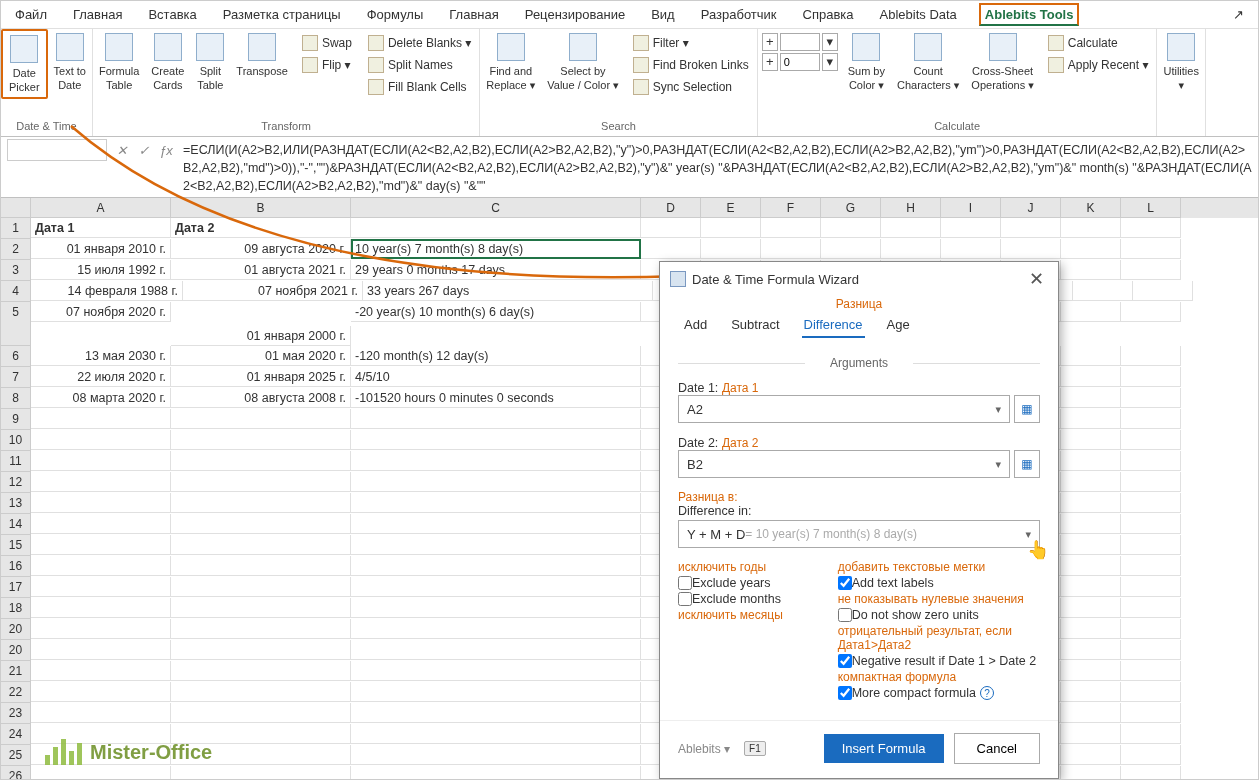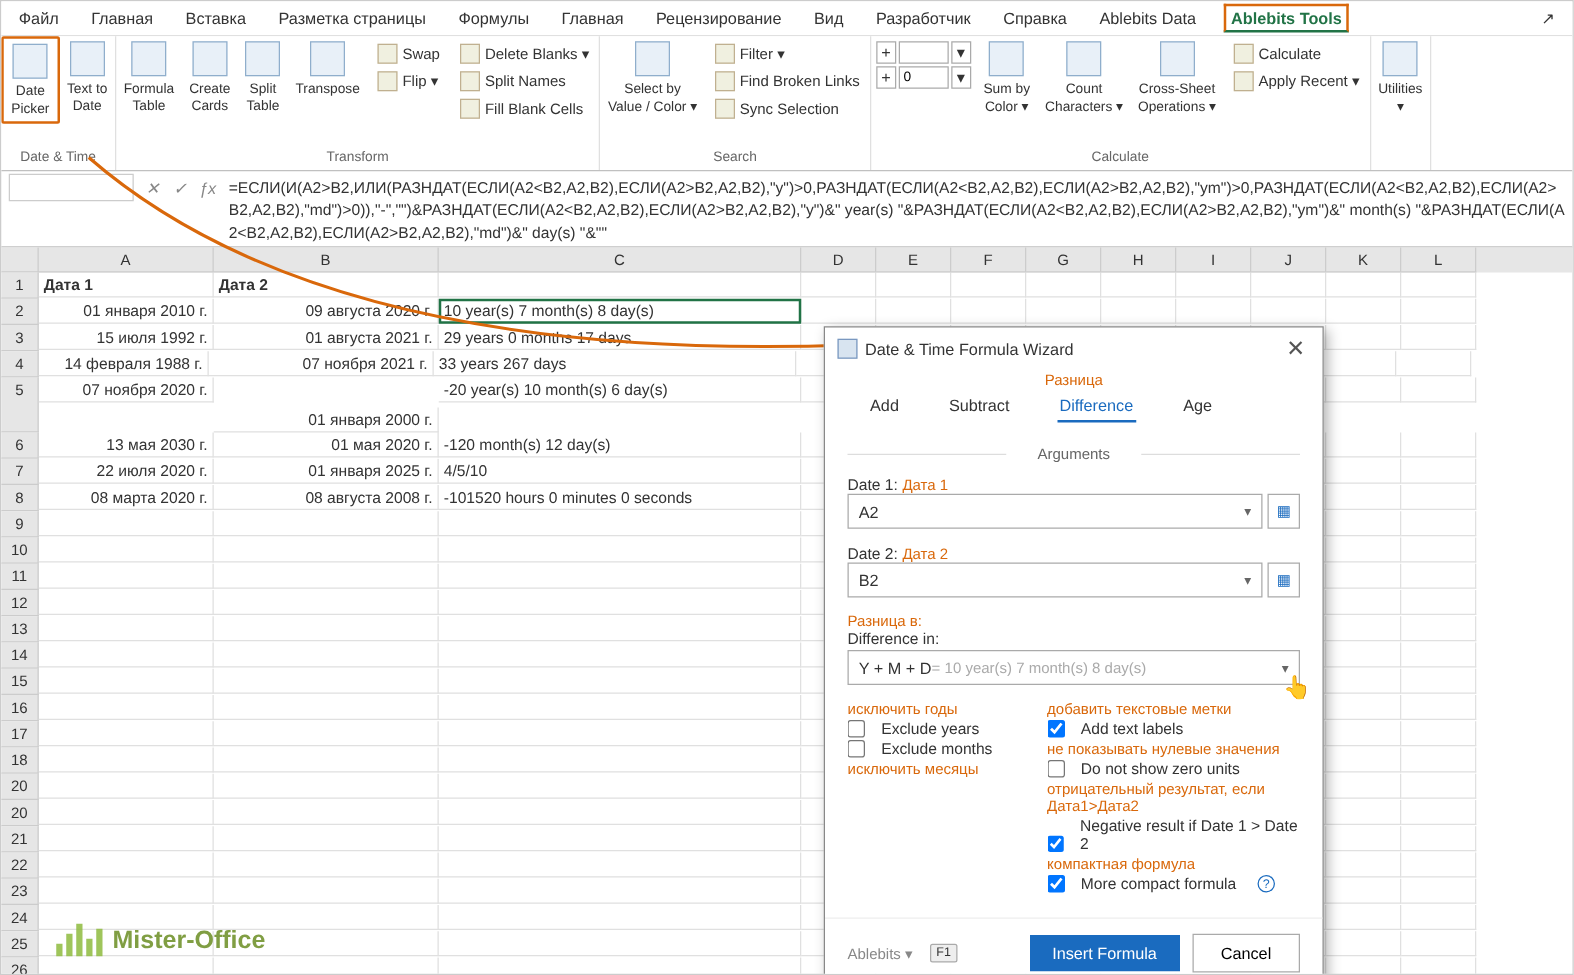--- a/index.html
+++ b/index.html
@@ -41,40 +41,40 @@
 .cell.header { font-weight: bold; }
 .cell.ralign { text-align: right; }
 .cell.selected { outline: 2px solid #217346; outline-offset: -2px; }
 
 
 .dialog { position: absolute; left: 658px; top: 260px; width: 400px; background: #fff; border: 1px solid #888; box-shadow: 3px 3px 10px rgba(0,0,0,.3); font-size: 13px; }
 .dlg-title { display: flex; align-items: center; padding: 6px 10px; gap: 6px; }
 .dlg-title .ico { width: 16px; height: 16px; background: #d8e4f0; border: 1px solid #7a98c0; }
 .dlg-title .txt { flex: 1; }
 .dlg-close { font-size: 18px; cursor: pointer; color: #555; padding: 0 4px; }
-.dlg-tabs { display: flex; gap: 36px; padding: 2px 34px; font-size: 13px; }
+.dlg-tabs { display: flex; gap: 20px; padding: 2px 22px; font-size: 13px; }
 .dlg-tabs span { padding: 4px 2px; cursor: pointer; }
 .dlg-tabs .act { color: #1a6bbf; border-bottom: 2px solid #1a6bbf; }
 .dlg-body { padding: 10px 18px; }
 .args-label { text-align: center; color: #666; font-size: 12px; margin: 6px 0 10px; position: relative; }
 .args-label::before, .args-label::after { content: ""; position: absolute; top: 50%; width: 35%; border-top: 1px solid #ddd; }
 .args-label::before { left: 0; }
 .args-label::after { right: 0; }
 .fld-label { font-size: 12.5px; margin-bottom: 2px; }
 .ann { color: #d9680b; font-size: 12px; }
 .fld-row { display: flex; gap: 4px; margin-bottom: 12px; }
 .fld-input { flex: 1; border: 1px solid #aaa; padding: 4px 8px; font-size: 13px; height: 28px; display: flex; align-items: center; }
 .fld-input .chev { margin-left: auto; color: #666; font-size: 11px; }
 .fld-sel-btn { width: 26px; height: 28px; border: 1px solid #aaa; display: flex; align-items: center; justify-content: center; cursor: pointer; color: #1a6bbf; font-size: 12px; }
 .diff-input { flex: 1; border: 1px solid #aaa; padding: 4px 8px; font-size: 13px; height: 28px; display: flex; align-items: center; }
 .diff-input .preview { color: #aaa; font-size: 12px; flex: 1; }
 .diff-input .chev { color: #666; font-size: 11px; }
 .chk-grid { display: flex; gap: 4px; }
 .chk-col { flex: 1; display: flex; flex-direction: column; gap: 2px; }
-.chk { display: flex; align-items: flex-end; gap: 13px; font-size: 12.5px; cursor: pointer; }
+.chk { display: flex; align-items: flex-start; gap: 0; font-size: 12.5px; cursor: pointer; }
 .chk input { width: 14px; height: 14px; }
 .help-ico { display: inline-block; width: 14px; height: 14px; border: 1px solid #1a6bbf; border-radius: 50%; color: #1a6bbf; font-size: 10px; text-align: center; line-height: 13px; margin-left: 4px; }
 .dlg-footer { display: flex; align-items: center; padding: 12px 18px 14px; gap: 10px; border-top: 1px solid #eee; margin-top: 10px; }
 .dlg-footer .brand { color: #888; font-size: 12px; }
 .dlg-footer .sp { flex: 1; }
 .btn-p { background: #1a6bbf; color: #fff; border: none; padding: 7px 18px; cursor: pointer; font-size: 13px; }
 .btn-s { background: #fff; border: 1px solid #aaa; padding: 7px 22px; cursor: pointer; font-size: 13px; }
 .f1 { border: 1px solid #aaa; background: #eee; padding: 1px 4px; font-size: 10px; margin-left: 4px; border-radius: 2px; }
 
 
@@ -170,20 +170,25 @@
             <span>Fill Blank Cells</span>
           </div>
         </div>
       </div>
       <div class="ribbon-label">Transform</div>
     </div>
     <div class="ribbon-group">
       <div class="ribbon-items">
         <div class="rbtn">
           <div class="ico"></div>
+          <span>Find and</span>
+          <span>Replace ▾</span>
+        </div>
+        <div class="rbtn">
+          <div class="ico"></div>
           <span>Select by</span>
           <span>Value / Color ▾</span>
         </div>
         <div class="rbtn-col" style="padding: 4px 2px;">
           <div class="rbtn small">
             <span class="ico-s"></span>
             <span>Filter ▾</span>
           </div>
           <div class="rbtn small">
             <span class="ico-s"></span>
@@ -317,21 +322,21 @@
       <div class="cell" style="width: 60px;"></div>
       <div class="cell" style="width: 60px;"></div>
       <div class="cell" style="width: 60px;"></div>
       <div class="cell" style="width: 60px;"></div>
       <div class="cell" style="width: 60px;"></div>
       <div class="cell" style="width: 60px;"></div>
       <div class="cell" style="width: 60px;"></div>
     </div>
     <div class="row">
       <div class="row-h">4</div>
-      <div class="cell ralign" style="width: 136px;">14 февраля 1988 г.</div>
+      <div class="cell ralign" style="width: 152px;">14 февраля 1988 г.</div>
       <div class="cell ralign" style="width: 180px;">07 ноября 2021 г.</div>
       <div class="cell" style="width: 290px;">33 years 267 days</div>
       <div class="cell" style="width: 60px;"></div>
       <div class="cell" style="width: 60px;"></div>
       <div class="cell" style="width: 60px;"></div>
       <div class="cell" style="width: 60px;"></div>
       <div class="cell" style="width: 60px;"></div>
       <div class="cell" style="width: 60px;"></div>
       <div class="cell" style="width: 60px;"></div>
       <div class="cell" style="width: 60px;"></div>

